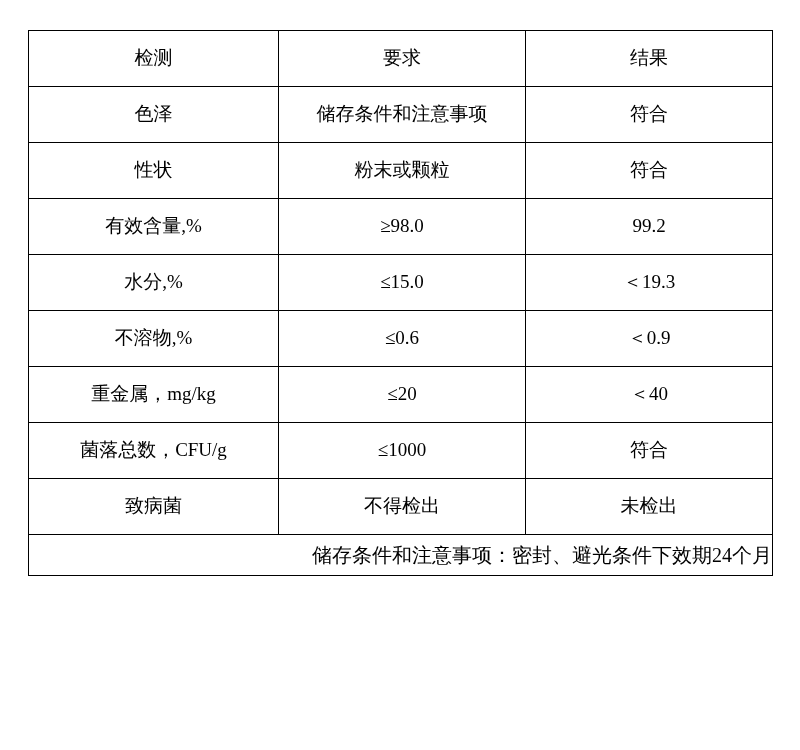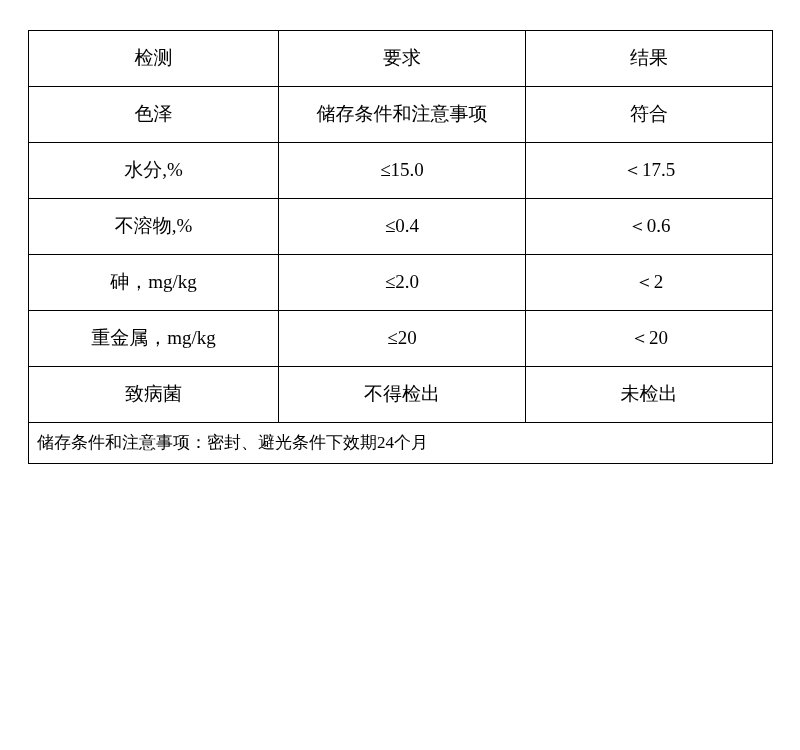--- a/index.html
+++ b/index.html
@@ -50,22 +50,22 @@
     height: 40px;
     text-align: left;
     border-top: 1px solid #000000;
     border-left: 1px solid #000000;
     border-right: 1px solid #000000;
     border-bottom: 1px solid #000000;
   }
   .note-inner {
     display: block;
     padding-left: 8px;
-    font-size: 17px;
-    text-align: left;
+    font-size: 20px;
+    text-align: right;
   }
 </style>
 </head>
 <body>
 
 <div class="page">
   <table class="spec-table">
     <colgroup>
       <col class="col-a">
       <col class="col-b">
@@ -89,72 +89,94 @@
             <span class="cell-inner">色泽</span>
           </td>
         <td>
             <span class="cell-inner">储存条件和注意事项</span>
           </td>
         <td>
             <span class="cell-inner">符合</span>
           </td>
       </tr>
 
+      <tr>
+        <td>
+            <span class="cell-inner">性状</span>
+          </td>
+        <td>
+            <span class="cell-inner">粉末或颗粒</span>
+          </td>
+        <td>
+            <span class="cell-inner">符合</span>
+          </td>
+      </tr>
 
 
+      <tr>
+        <td>
+            <span class="cell-inner">有效含量,%</span>
+          </td>
+        <td>
+            <span class="cell-inner">≥98.0</span>
+          </td>
+        <td>
+            <span class="cell-inner">99.2</span>
+          </td>
+      </tr>
 
       <tr>
         <td>
             <span class="cell-inner">水分,%</span>
           </td>
         <td>
             <span class="cell-inner">≤15.0</span>
           </td>
         <td>
-            <span class="cell-inner">＜17.5</span>
+            <span class="cell-inner">＜19.3</span>
           </td>
       </tr>
 
       <tr>
         <td>
             <span class="cell-inner">不溶物,%</span>
           </td>
         <td>
-            <span class="cell-inner">≤0.4</span>
+            <span class="cell-inner">≤0.6</span>
           </td>
         <td>
-            <span class="cell-inner">＜0.6</span>
+            <span class="cell-inner">＜0.9</span>
           </td>
       </tr>
 
-      <tr>
-        <td>
-            <span class="cell-inner">砷，mg/kg</span>
-          </td>
-        <td>
-            <span class="cell-inner">≤2.0</span>
-          </td>
-        <td>
-            <span class="cell-inner">＜2</span>
-          </td>
-      </tr>
 
 
       <tr>
         <td>
             <span class="cell-inner">重金属，mg/kg</span>
           </td>
         <td>
             <span class="cell-inner">≤20</span>
           </td>
         <td>
-            <span class="cell-inner">＜20</span>
+            <span class="cell-inner">＜40</span>
           </td>
       </tr>
 
+      <tr>
+        <td>
+            <span class="cell-inner">菌落总数，CFU/g</span>
+          </td>
+        <td>
+            <span class="cell-inner">≤1000</span>
+          </td>
+        <td>
+            <span class="cell-inner">符合</span>
+          </td>
+      </tr>
 
       <tr>
         <td>
             <span class="cell-inner">致病菌</span>
           </td>
         <td>
             <span class="cell-inner">不得检出</span>
           </td>
         <td>
             <span class="cell-inner">未检出</span>

